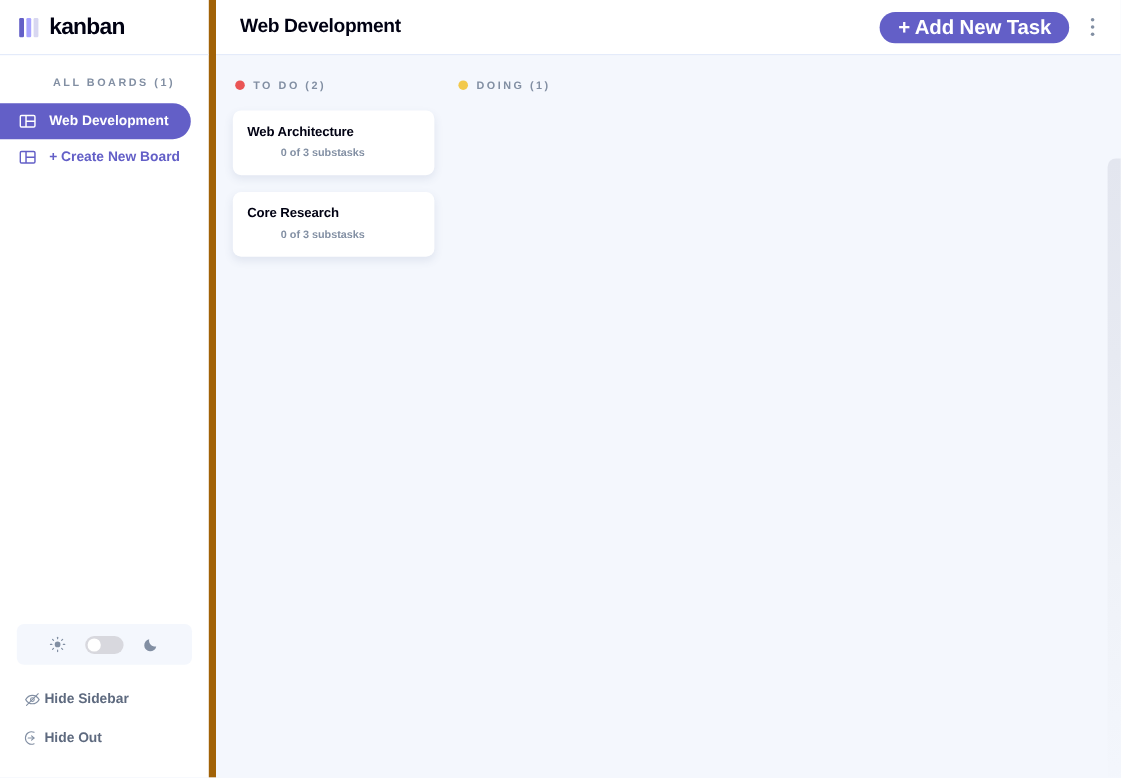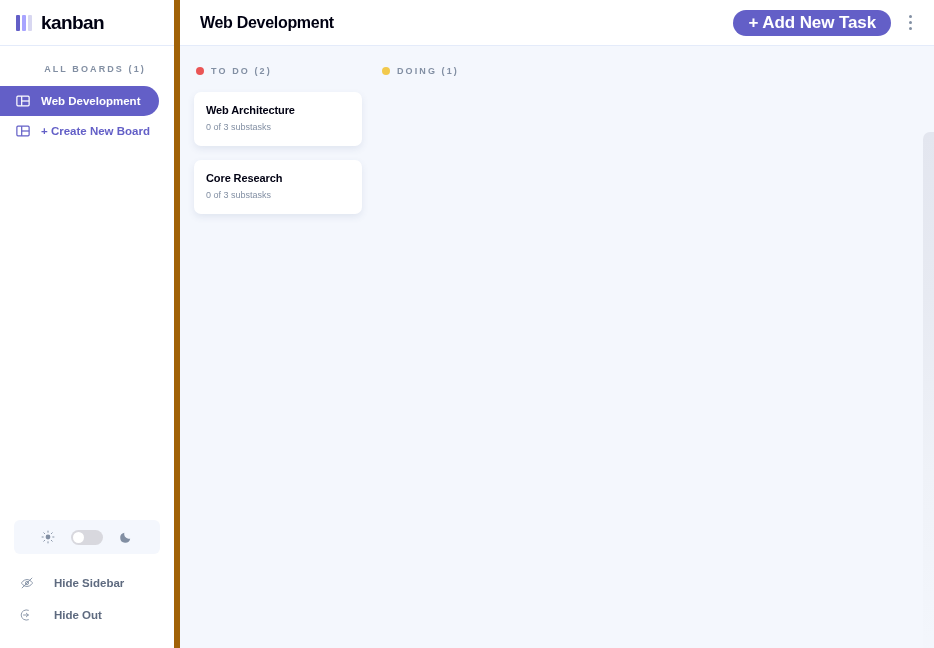--- a/index.html
+++ b/index.html
@@ -68,21 +68,21 @@
   .toggle-switch {
     width: 32px; height: 15px; border-radius: 100px;
     background: #D8D8DE; position: relative; cursor: pointer;
   }
   .toggle-switch .knob {
     position: absolute; top: 2px; left: 2px;
     width: 11px; height: 11px; border-radius: 50%;
     background: #FFFFFF;
   }
   .sb-action {
-    display: flex; align-items: center; gap: 20px;
+    display: flex; align-items: center; gap: 3px;
     font-size: 11.5px; font-weight: bold; color: #5E6A7F;
     padding-left: 6px; cursor: pointer;
     margin-bottom: 18px;
   }
   .sb-action:last-child { margin-bottom: 8px; }
 
   
   .main { flex: 1; display: flex; flex-direction: column; position: relative; min-width: 0; }
   .topbar {
     height: 46px; background: #FFFFFF;
@@ -132,21 +132,21 @@
     background: #FFFFFF; border-radius: 7px;
     padding: 12px 14px 14px 12px;
     margin-bottom: 14px;
     box-shadow: 0 3px 7px rgba(54,78,126,0.10);
     cursor: pointer;
   }
   .card-title {
     font-size: 11px; font-weight: bold; color: #000112;
     margin-bottom: 6px; letter-spacing: -0.1px;
   }
-  .card-sub { font-size: 9px; font-weight: normal; color: #828FA3; }
+  .card-sub { font-size: 9px; font-weight: bold; color: #828FA3; margin-left: 28px; }
 
   .new-column {
     position: absolute;
     left: 743px; top: 86px;
     width: 168px; height: 550px;
     border-radius: 7px;
     background: linear-gradient(180deg, #E3E6EF 0%, #E7EAF2 30%, #EFF2F8 62%, #F4F7FD 100%);
     display: flex; align-items: center; justify-content: center;
     cursor: pointer;
   }

